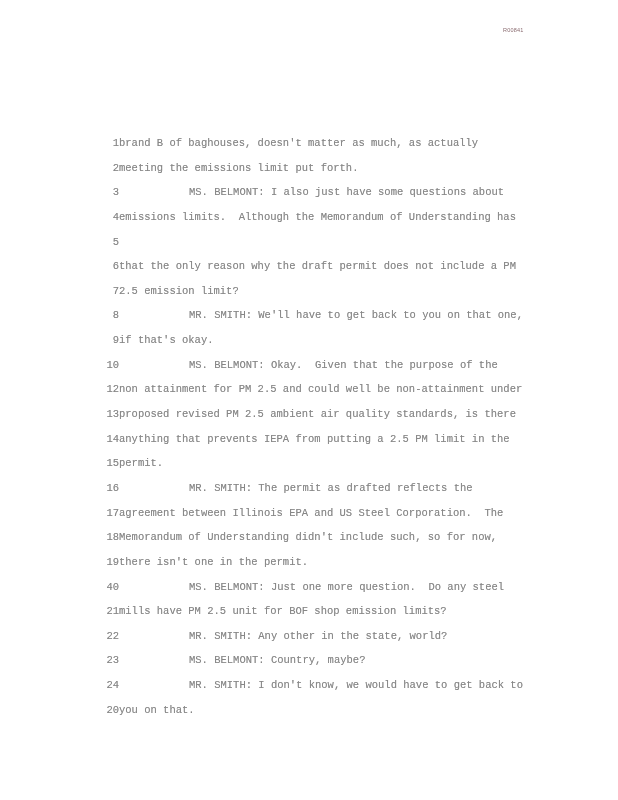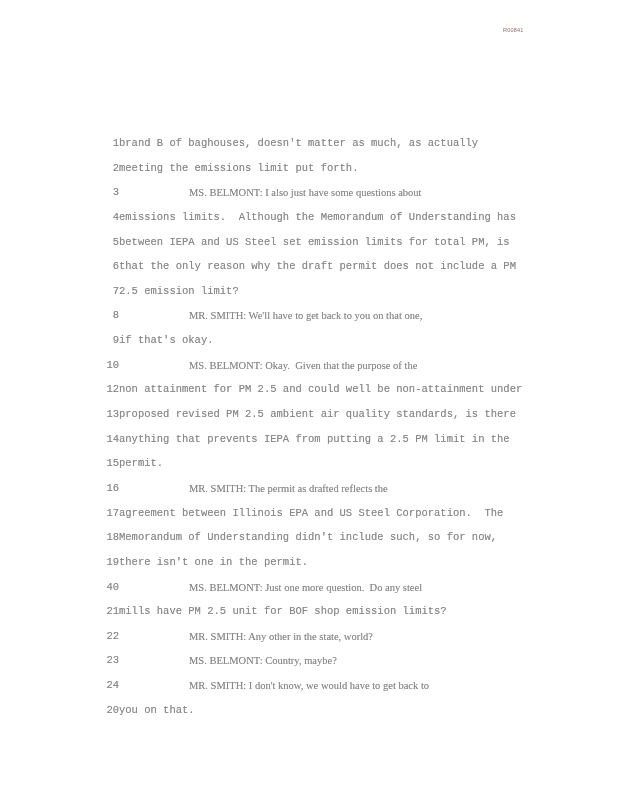--- a/index.html
+++ b/index.html
@@ -44,21 +44,20 @@
     flex: 0 0 119px;
     width: 119px;
     text-align: right;
     white-space: pre;
   }
   .txt {
     white-space: pre;
   }
   .line.indent .txt {
     padding-left: 70px;
-    font-family: Liberation Serif, serif;
   }
 </style>
 </head>
 <body>
 
 <div class="page">
   <div class="stamp">R00841</div>
   <div class="lines" id="lines">
   <div class="line">
     <span class="num">1</span>
@@ -75,21 +74,20 @@
     <span class="txt">MS. BELMONT: I also just have some questions about</span>
   </div>
 
   <div class="line">
     <span class="num">4</span>
     <span class="txt">emissions limits.  Although the Memorandum of Understanding has</span>
   </div>
 
   <div class="line">
     <span class="num">5</span>
-    <span class="txt">between IEPA and US Steel set emission limits for total PM, is</span>
   </div>
 
   <div class="line">
     <span class="num">6</span>
     <span class="txt">that the only reason why the draft permit does not include a PM</span>
   </div>
 
   <div class="line">
     <span class="num">7</span>
     <span class="txt">2.5 emission limit?</span>

